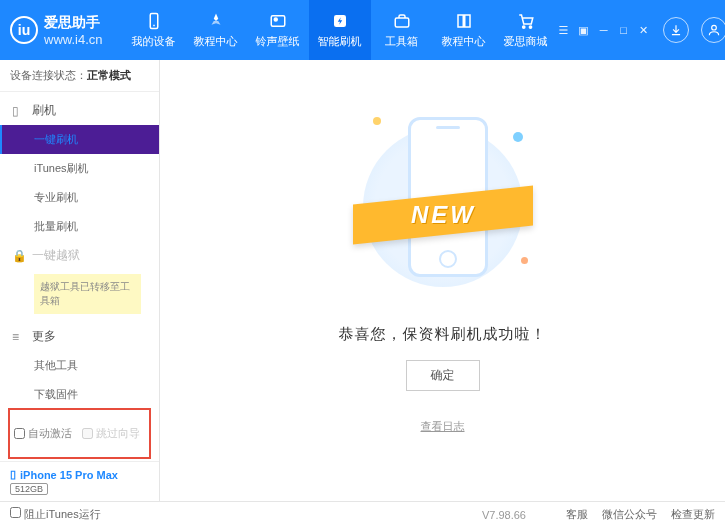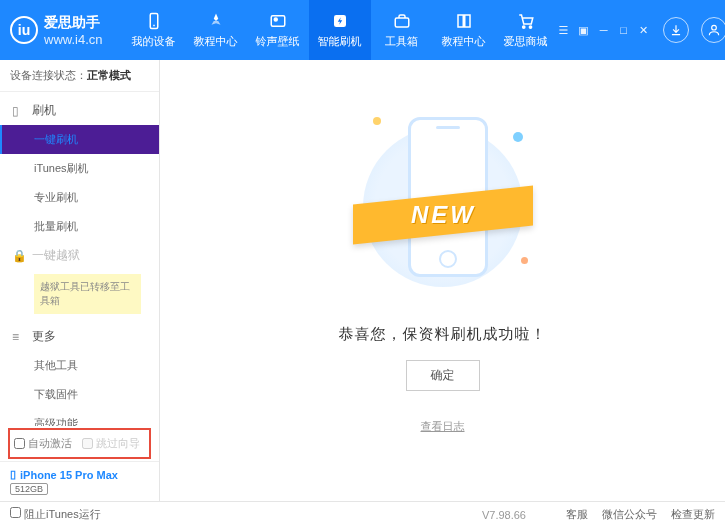--- a/index.html
+++ b/index.html
@@ -20,21 +20,21 @@
 .sidebar { width:160px; border-right:1px solid #e5e5e5; display:flex; flex-direction:column; }
 .conn { padding:8px 10px; font-size:11px; color:#666; border-bottom:1px solid #eee; }
 .conn b { color:#333; }
 .menu { flex:1; overflow:auto; padding-top:4px; }
 .grp { padding:6px 12px; color:#555; font-size:12px; display:flex; align-items:center; gap:6px; cursor:pointer; }
 .grp .gico { width:14px; color:#888; }
 .sub { padding:7px 12px 7px 34px; color:#666; font-size:11px; cursor:pointer; }
 .sub.active { background:#4c1d95; color:#1e88ff; border-left:2px solid #1e88ff; padding-left:32px; }
 .grp.locked { color:#bbb; }
 .note { margin:4px 18px 8px 34px; padding:6px; background:#fef9c3; color:#888; font-size:10px; line-height:1.4; }
-.checks { border:2px solid #e74c3c; margin:2px 8px; padding:6px 4px; display:flex; gap:10px; font-size:11px; color:#888; }
+.checks { border:2px solid #e74c3c; margin:2px 8px; padding:16px 4px; display:flex; gap:10px; font-size:11px; color:#888; }
 .checks label { display:flex; align-items:center; gap:3px; }
 .checks label.dis { color:#ccc; }
 .device { padding:6px 10px; border-top:1px solid #eee; font-size:11px; }
 .device .dn { color:#1e88ff; font-weight:bold; display:flex; align-items:center; gap:4px; }
 .device .cap { display:inline-block; border:1px solid #999; padding:0 4px; font-size:9px; color:#666; margin-top:2px; border-radius:2px; }
 .device .dt { color:#aaa; font-size:10px; margin-top:2px; }
 .main { flex:1; display:flex; flex-direction:column; align-items:center; justify-content:center; position:relative; }
 .illus { width:180px; height:200px; position:relative; margin-top:-20px; }
 .bgcirc { position:absolute; left:10px; top:20px; width:160px; height:160px; border-radius:50%; background:radial-gradient(circle,#eaf4ff 60%,#d6ebff 100%); }
 .phone { position:absolute; left:55px; top:10px; width:80px; height:160px; background:#fff; border:3px solid #cfe6ff; border-radius:12px; }

